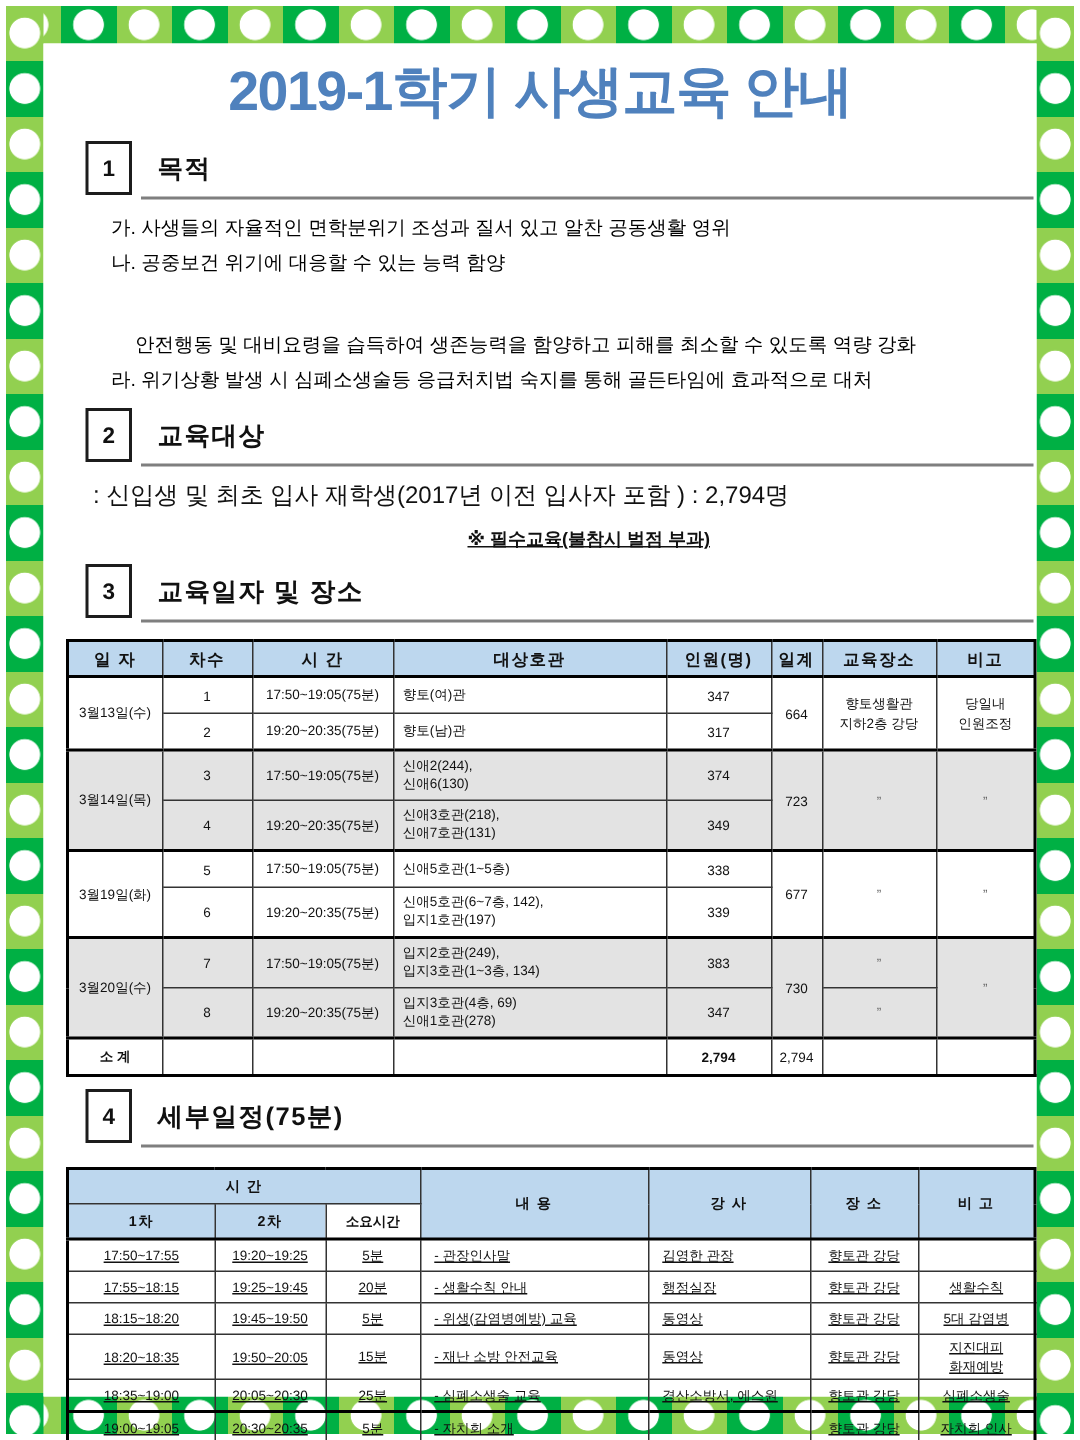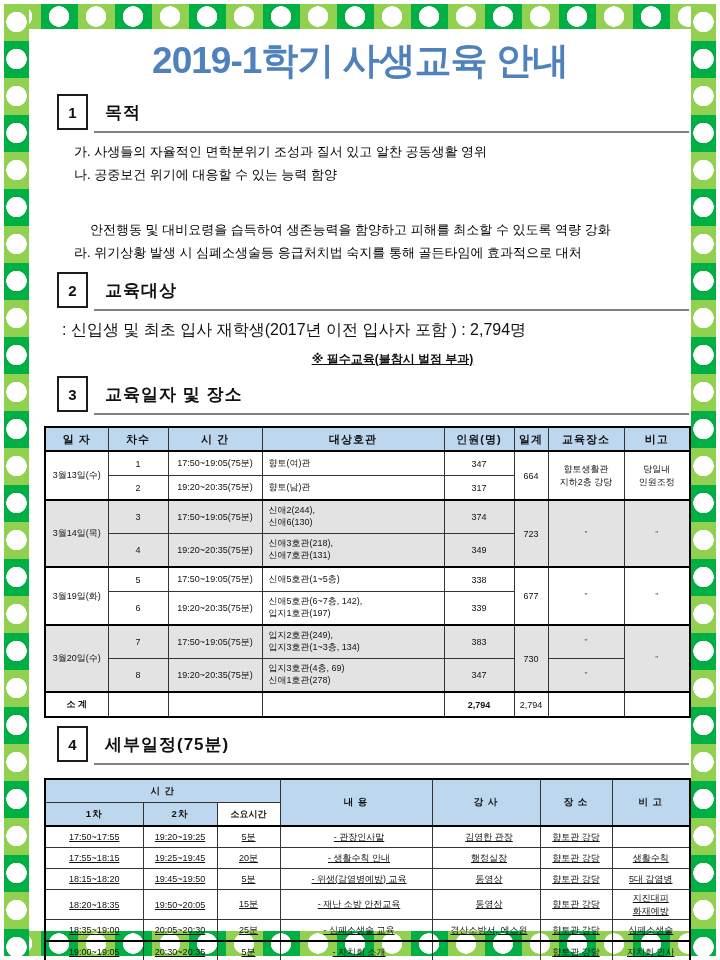--- a/index.html
+++ b/index.html
@@ -65,21 +65,21 @@
   .pre{white-space:pre-line;line-height:1.35;}
   .t1 tr.subtotal td{border-top:2px solid #000;}
   .b{font-weight:bold;}
 
   .t2{margin-top:13px;border:2px solid #000;font-size:9px;}
   .t2 th{background:var(--table_header_bg,#BDD7EE);border:1px solid #333;height:20px;font-size:9.5px;letter-spacing:1px;}
   .t2 th.white{background:#fff;font-size:9px;letter-spacing:0;}
   .t2 thead{border-bottom:2px solid #000;}
   .t2 thead tr:first-child th{border-top:2px solid #000;}
   .t2 td{border:1px solid #333;height:18px;text-align:center;vertical-align:middle;padding:1px 3px;text-decoration:underline;}
-  .t2 td.cnt,.t2 td.lect{text-align:center;padding-left:9px;}
+  .t2 td.cnt,.t2 td.lect{text-align:left;padding-left:9px;}
   .t2 tr.tall2 td{height:27px;}
   .t2 tr.thick td{border-bottom:2px solid #000;}
 </style>
 </head>
 <body>
 
 <div class="ribbon ribbon-top"></div>
 <div class="ribbon ribbon-bottom"></div>
 <div class="ribbon ribbon-left"></div>
 <div class="ribbon ribbon-right"></div>

